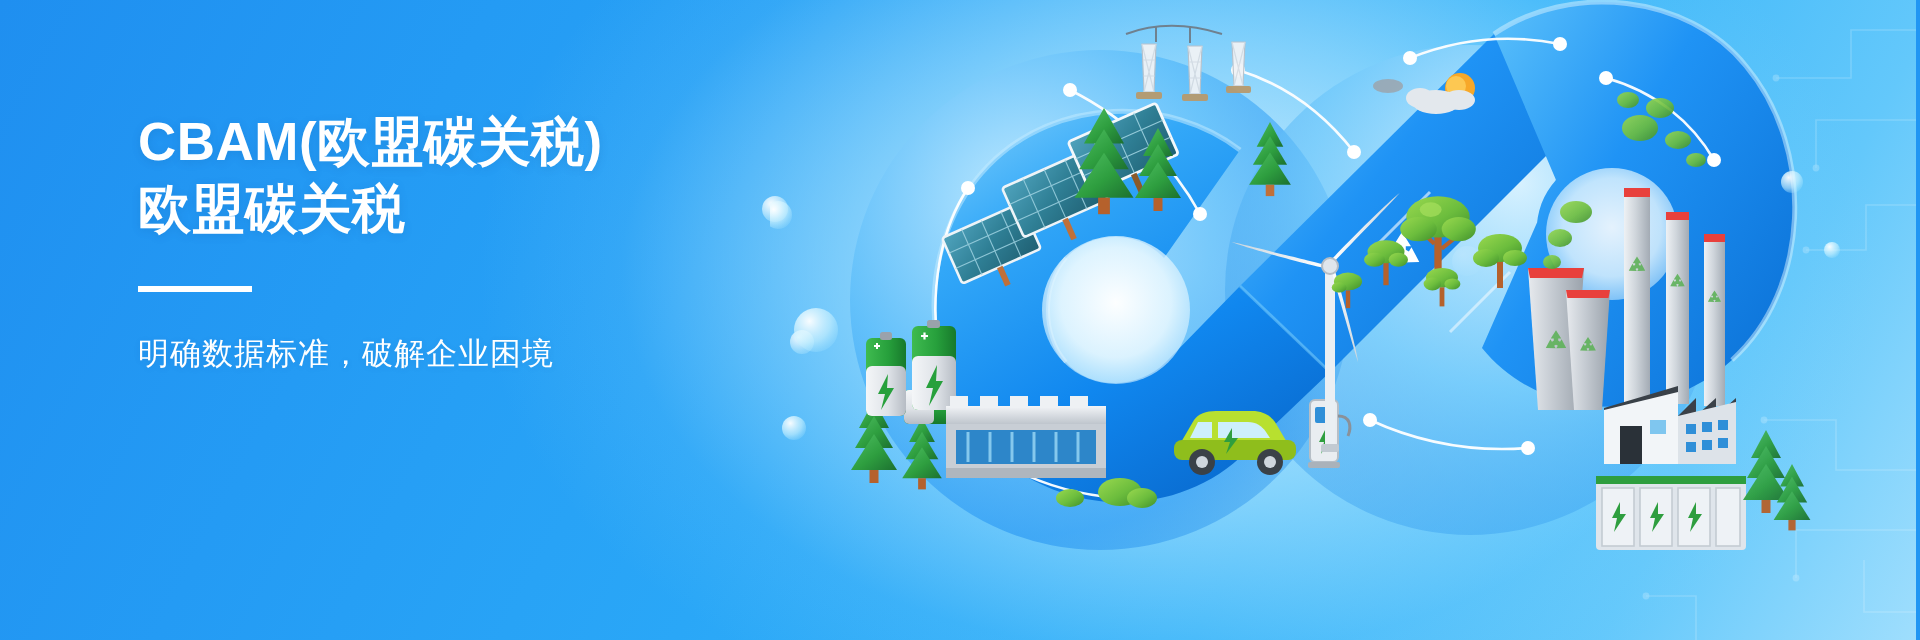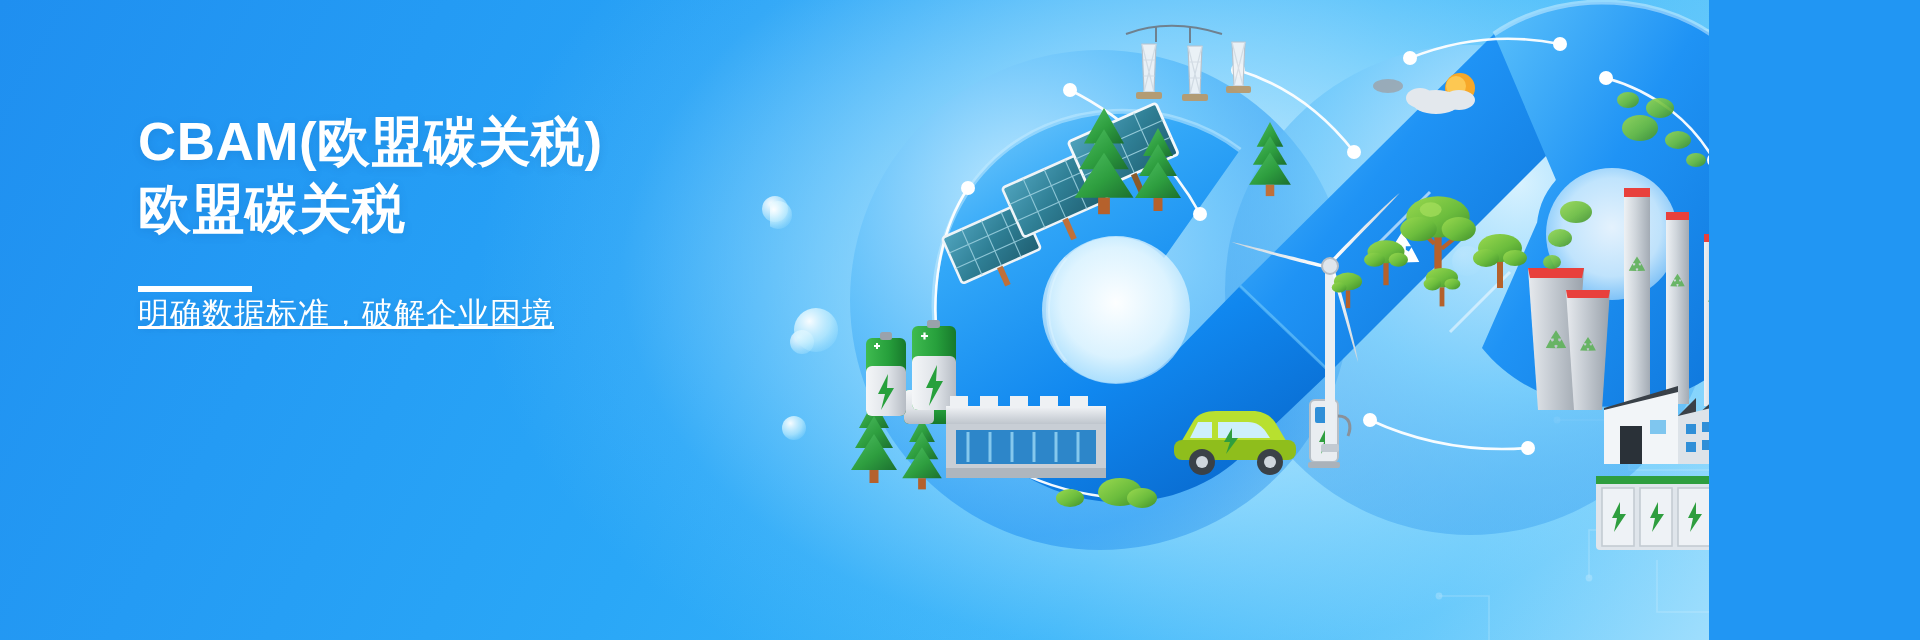--- a/index.html
+++ b/index.html
@@ -4,21 +4,21 @@
 <style>
   * { margin:0; padding:0; box-sizing:border-box; }
   html,body { width:1920px; height:640px; overflow:hidden; }
   body {
     font-family:"Liberation Sans","DejaVu Sans",sans-serif;
     background:#2196f3;
   }
 
   #banner {
     position:relative;
-    width:1709px; height:640px;
+    width:1916px; height:640px;
     overflow:hidden;
     background:
       radial-gradient(ellipse 900px 620px at 1180px 270px, rgba(232,248,255,0.95) 0%, rgba(190,235,255,0.55) 38%, rgba(150,215,255,0.12) 62%, rgba(255,255,255,0) 78%),
       linear-gradient(118deg, #1f8ff0 0%, #249bf4 22%, #2aa7f7 45%, #39b5f9 68%, #63c8fb 86%, #9fdefd 100%);
   }
 
   
   .circuit {
     position:absolute; right:0; top:0; width:520px; height:640px;
     opacity:.38; pointer-events:none;
@@ -36,27 +36,27 @@
     line-height:1.27;
     letter-spacing:0.5px;
     text-shadow:0 2px 10px rgba(0,60,120,0.13);
   }
   #title .line { display:block; white-space:nowrap; }
   #divider {
     width:114px; height:6px; background:#ffffff;
     margin-top:43px;
   }
   #subtitle {
+    margin-top:40px;
     color:#ffffff;
     font-size:31px;
     line-height:1.4;
     letter-spacing:1px;
     white-space:nowrap;
     text-shadow:0 1px 6px rgba(0,60,120,0.10);
-    text-decoration:underline;
   }
 
   
   #illustration {
     position:absolute; left:770px; top:0; width:1150px; height:640px;
     z-index:10;
   }
   #illustration svg { display:block; width:100%; height:100%; }
 
   .bubble { position:absolute; border-radius:50%; pointer-events:none; }

